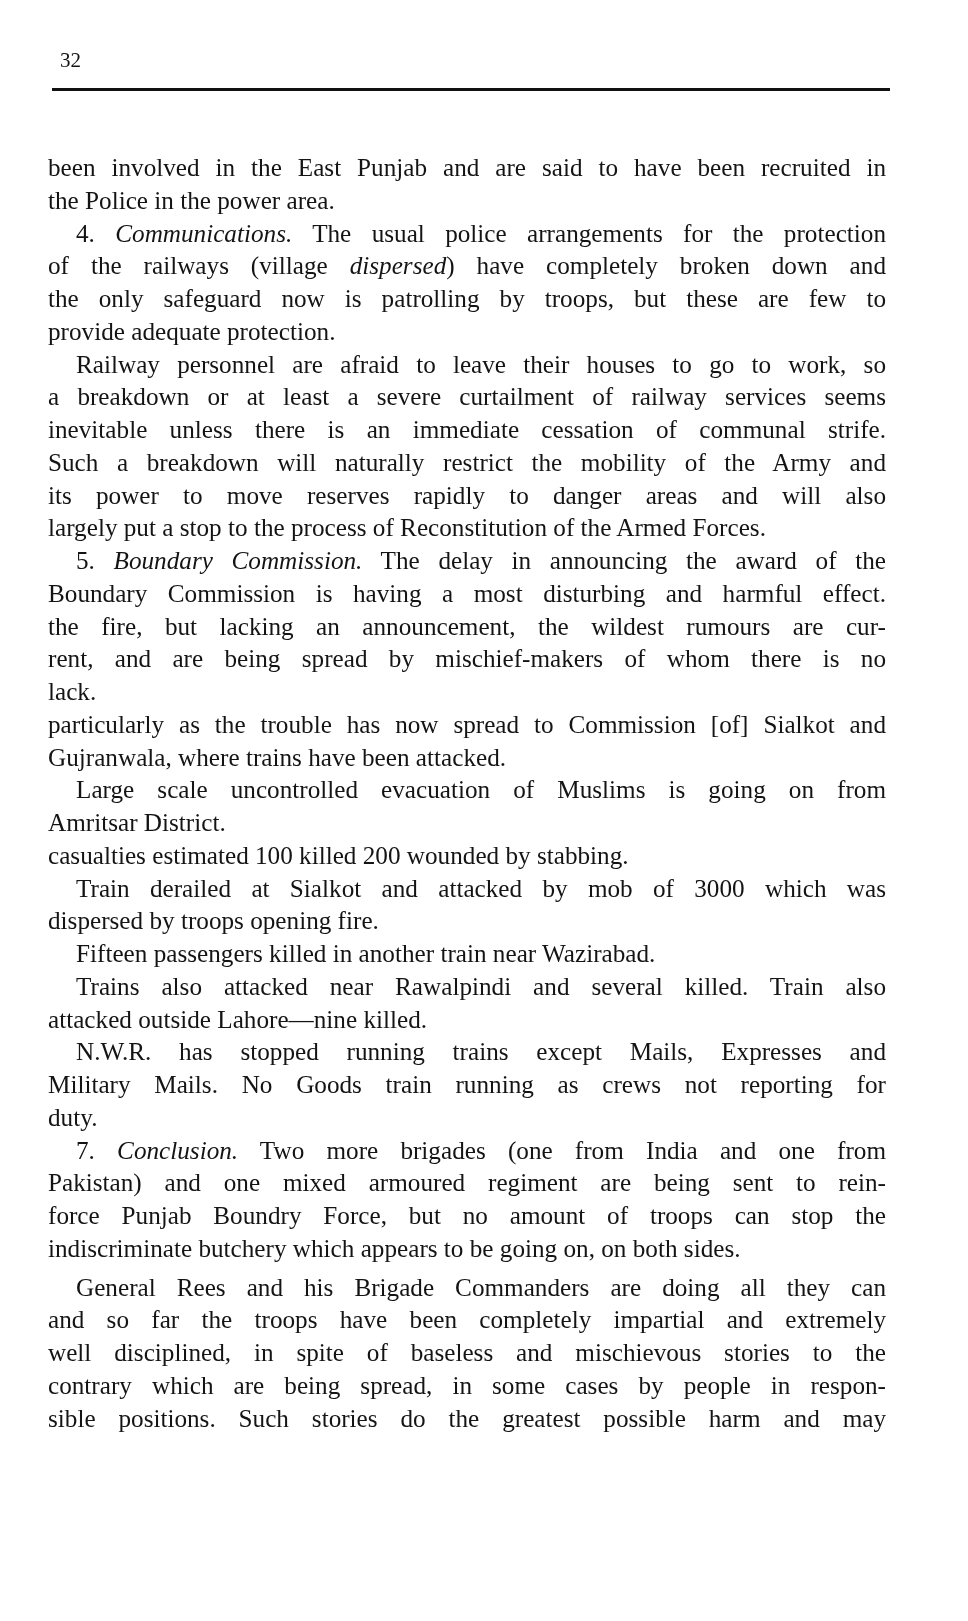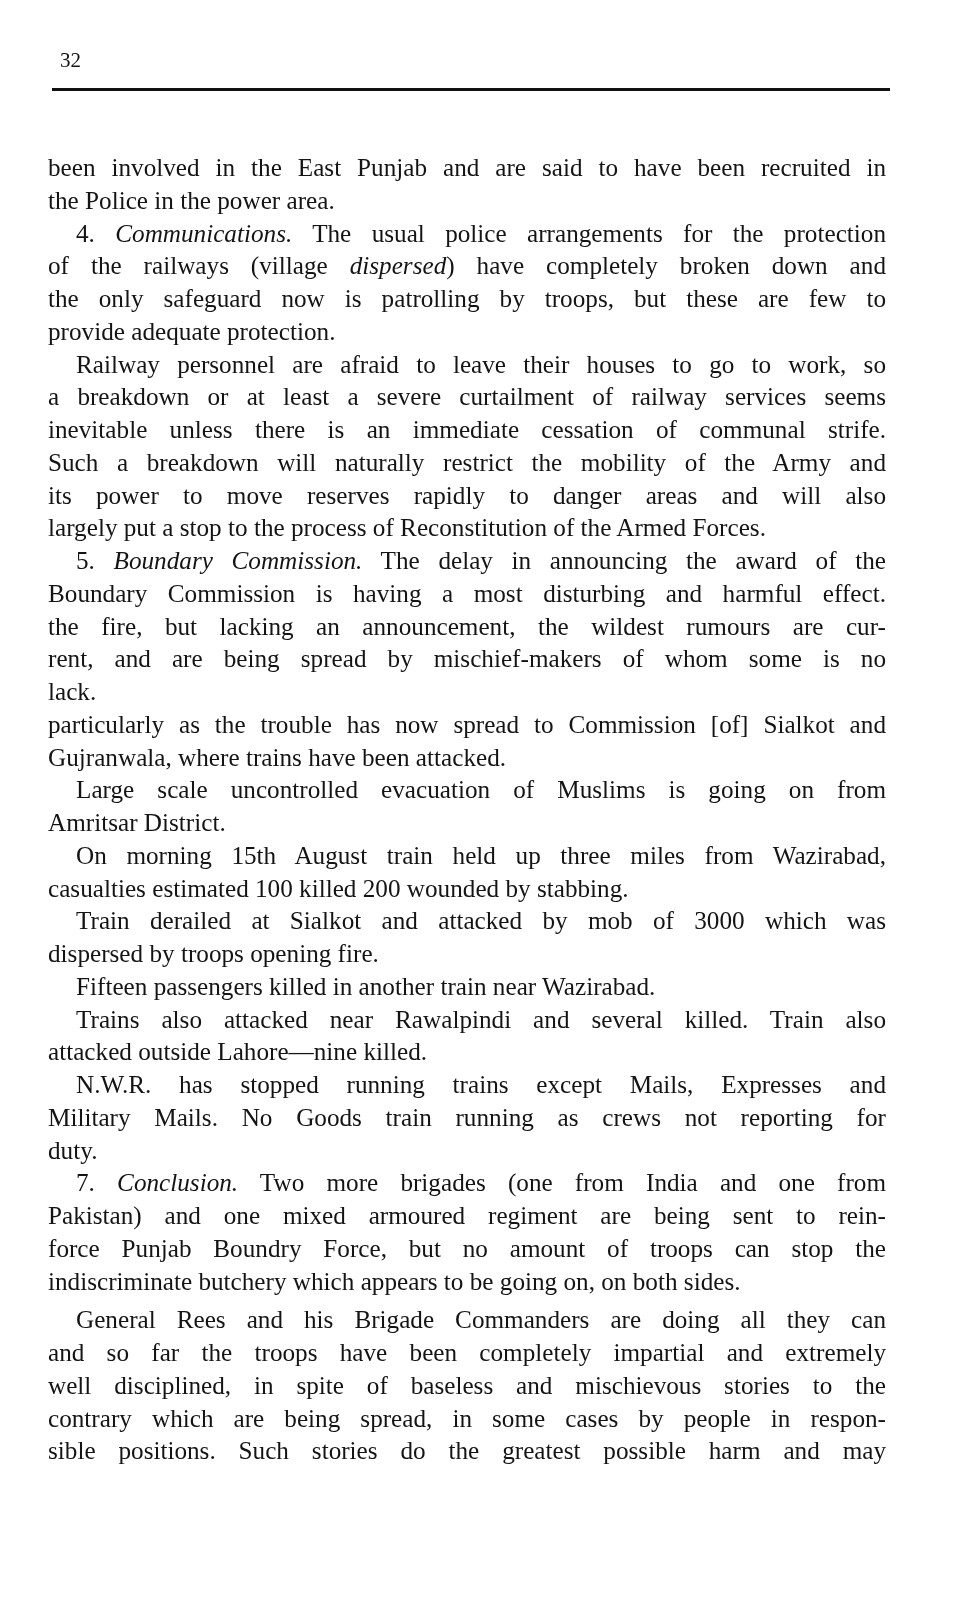--- a/index.html
+++ b/index.html
@@ -33,27 +33,26 @@
     <div class="line last"><span>provide adequate protection.</span></div>
     <div class="line indent"><span>Railway personnel are afraid to leave their houses to go to work, so</span></div>
     <div class="line"><span>a breakdown or at least a severe curtailment of railway services seems</span></div>
     <div class="line"><span>inevitable unless there is an immediate cessation of communal strife.</span></div>
     <div class="line"><span>Such a breakdown will naturally restrict the mobility of the Army and</span></div>
     <div class="line"><span>its power to move reserves rapidly to danger areas and will also</span></div>
     <div class="line last"><span>largely put a stop to the process of Reconstitution of the Armed Forces.</span></div>
     <div class="line indent"><span>5. </span><i>Boundary Commission.</i><span> The delay in announcing the award of the</span></div>
     <div class="line"><span>Boundary Commission is having a most disturbing and harmful effect.</span></div>
     <div class="line"><span>the fire, but lacking an announcement, the wildest rumours are cur-</span></div>
-    <div class="line"><span>rent, and are being spread by mischief-makers of whom some is no</span></div>
+    <div class="line"><span>rent, and are being spread by mischief-makers of whom there is no</span></div>
     <div class="line last"><span>lack.</span></div>
     <div class="line"><span>particularly as the trouble has now spread to Commission [of] Sialkot and</span></div>
     <div class="line last"><span>Gujranwala, where trains have been attacked.</span></div>
     <div class="line indent"><span>Large scale uncontrolled evacuation of Muslims is going on from</span></div>
     <div class="line last"><span>Amritsar District.</span></div>
-    <div class="line indent"><span>On morning 15th August train held up three miles from Wazirabad,</span></div>
     <div class="line last"><span>casualties estimated 100 killed 200 wounded by stabbing.</span></div>
     <div class="line indent"><span>Train derailed at Sialkot and attacked by mob of 3000 which was</span></div>
     <div class="line last"><span>dispersed by troops opening fire.</span></div>
     <div class="line indent last"><span>Fifteen passengers killed in another train near Wazirabad.</span></div>
     <div class="line indent"><span>Trains also attacked near Rawalpindi and several killed. Train also</span></div>
     <div class="line last"><span>attacked outside Lahore—nine killed.</span></div>
     <div class="line indent"><span>N.W.R. has stopped running trains except Mails, Expresses and</span></div>
     <div class="line"><span>Military Mails. No Goods train running as crews not reporting for</span></div>
     <div class="line last"><span>duty.</span></div>
     <div class="line indent"><span>7. </span><i>Conclusion.</i><span> Two more brigades (one from India and one from</span></div>

